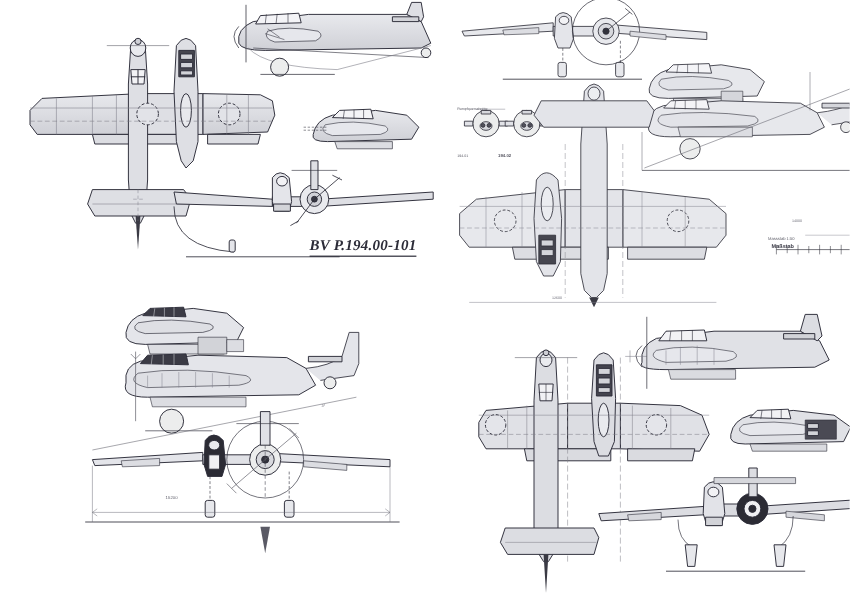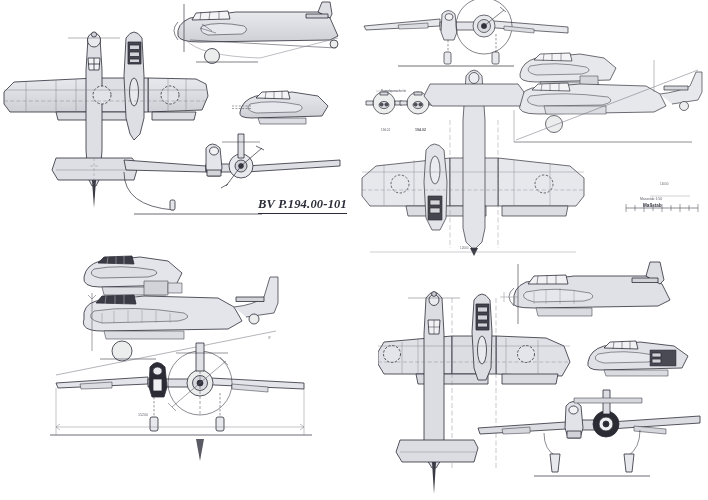--- a/index.html
+++ b/index.html
@@ -1,21 +1,21 @@
 <!DOCTYPE html>
 <html><head>
 <meta charset="utf-8">
 <title>BV P.194 drawings</title>
 <style>
   html,body{margin:0;padding:0;background:#ffffff;}
   body{width:708px;height:500px;overflow:hidden;
        font-family:"Liberation Serif",serif;color:#1a1a1a;}
   #sheet{position:relative;width:708px;height:500px;background:#ffffff;}
 
-  .quad{position:absolute;}
+  .quad{position:absolute;padding-left:42px;}
   #q-tl{left:0;top:0;width:356px;height:252px;}
   #q-tr{left:354px;top:0;width:354px;height:258px;}
   #q-bl{left:36px;top:255px;width:330px;height:215px;}
   #q-br{left:378px;top:258px;width:330px;height:242px;}
 
   .svgbox{position:absolute;left:0;top:0;width:100%;height:100%;}
 
   
   .cap{position:absolute;white-space:nowrap;font-family:"Liberation Serif",serif;
        font-style:italic;font-weight:700;color:#2c2c38;letter-spacing:.2px;}

